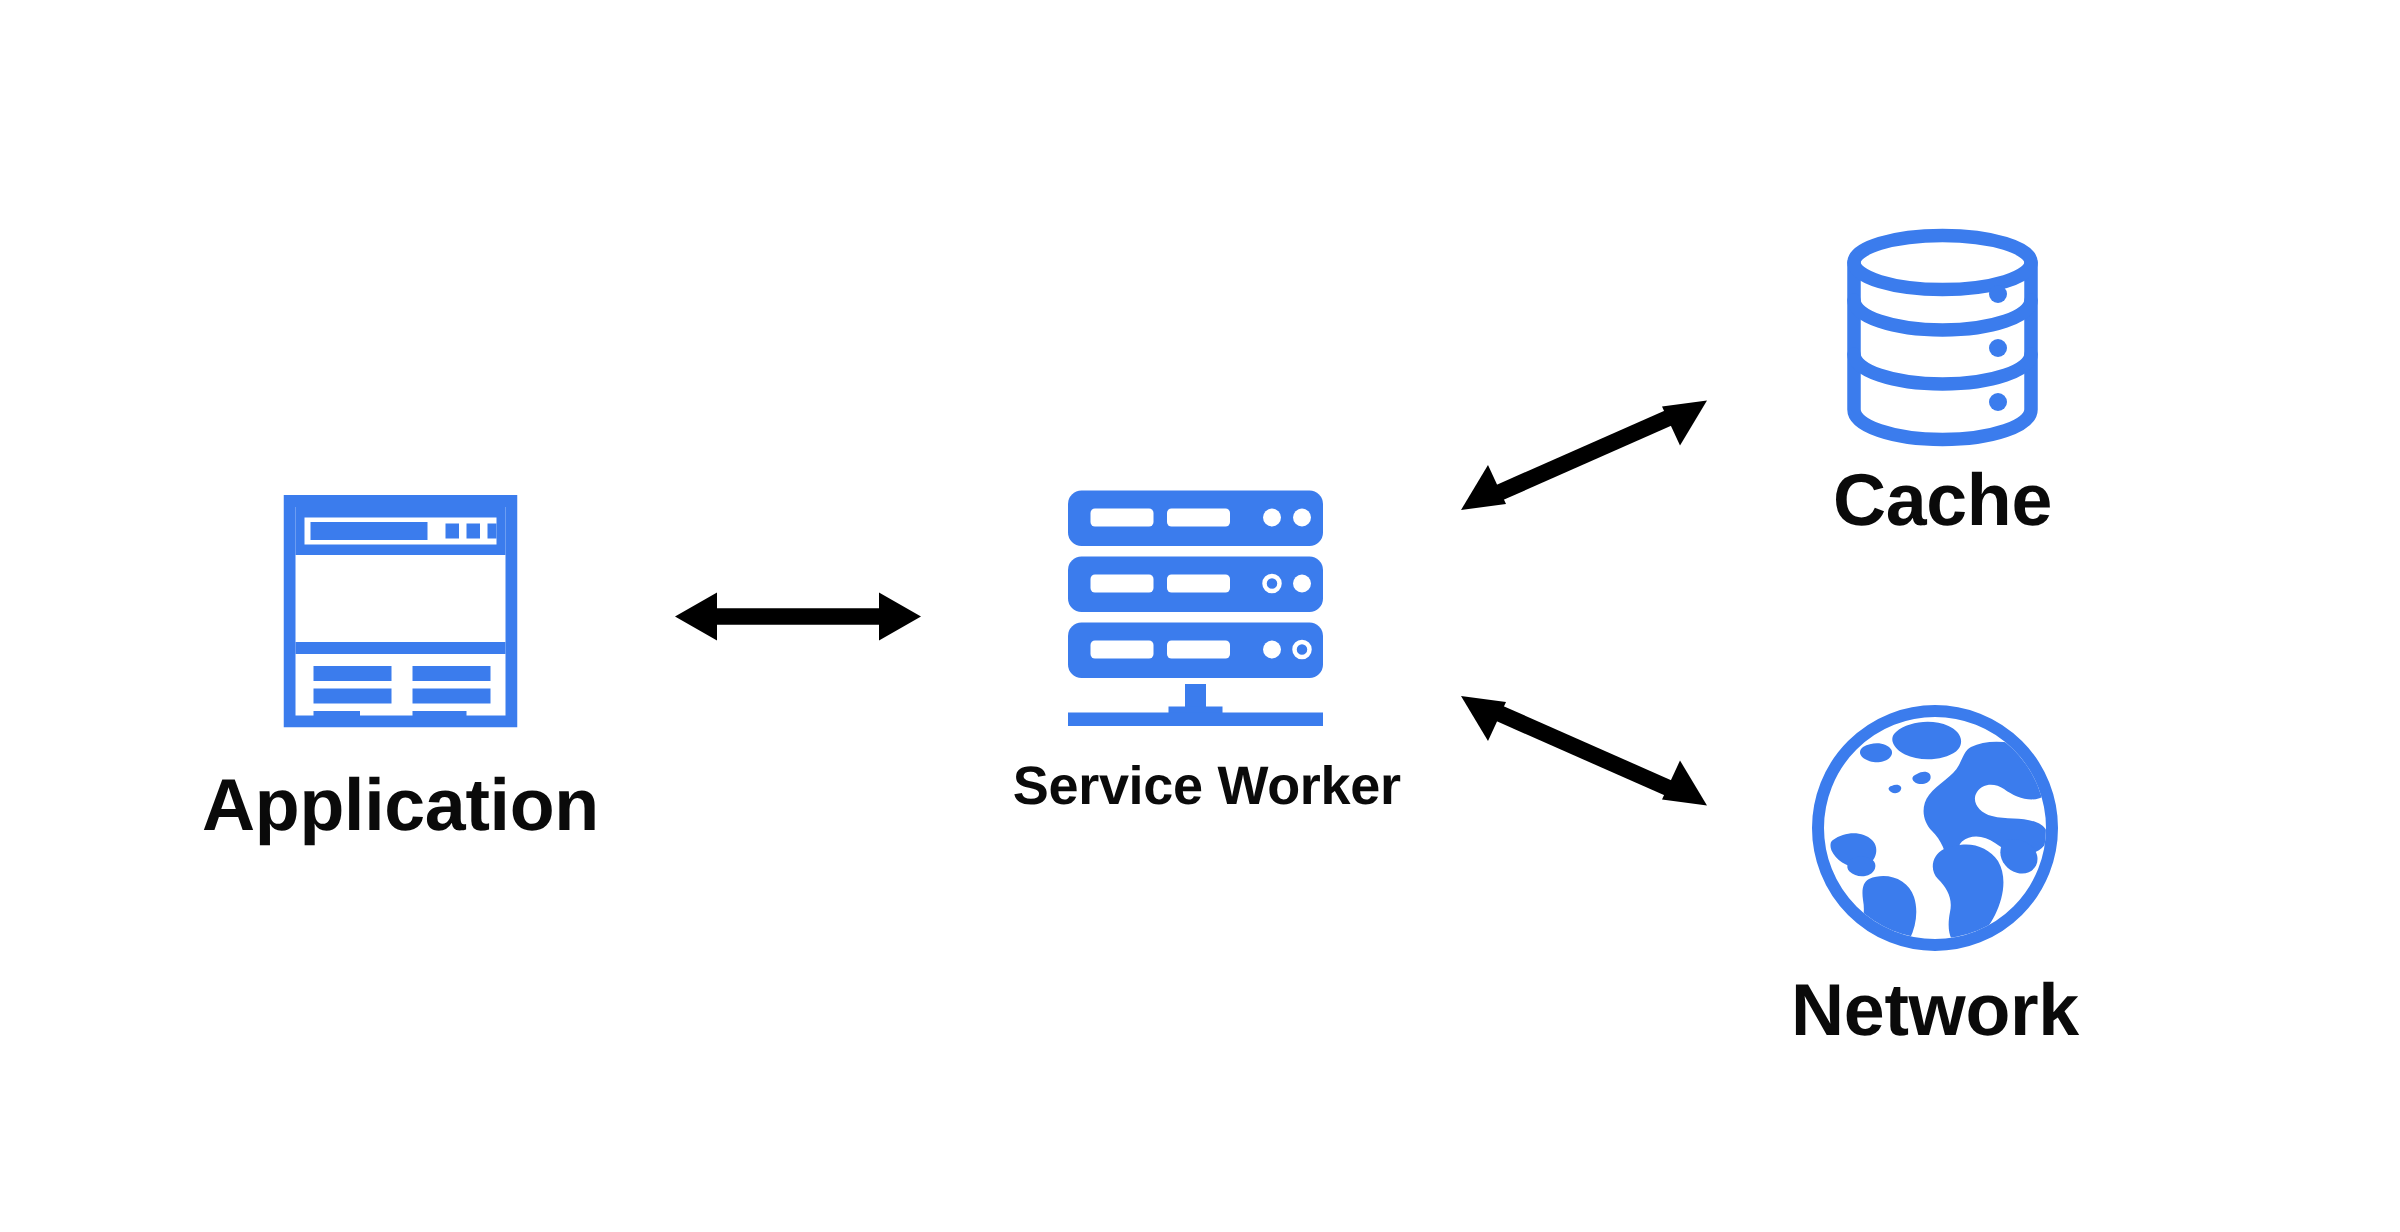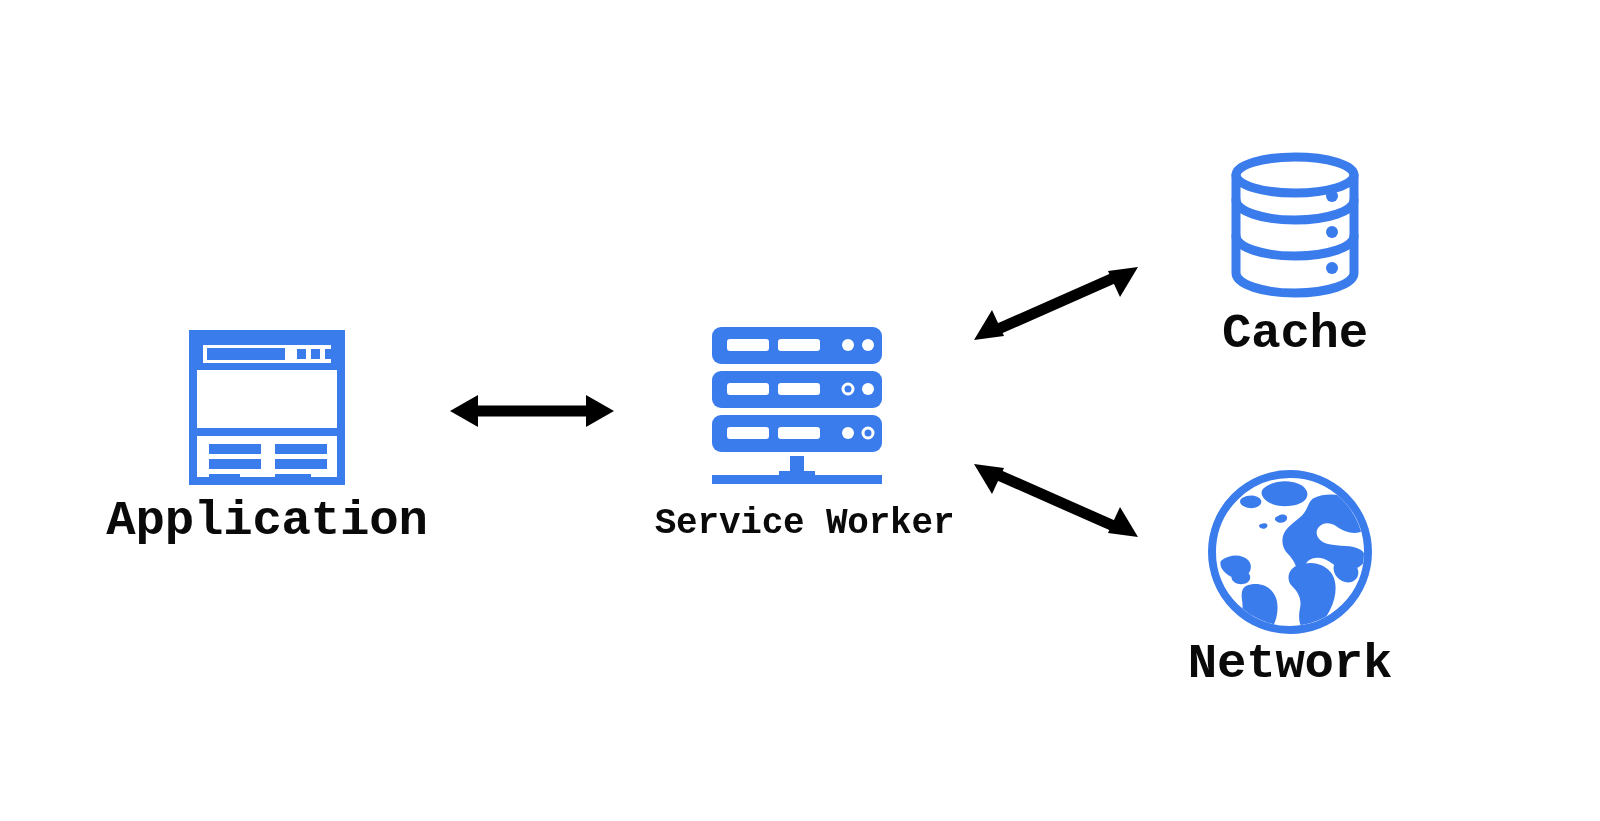--- a/index.html
+++ b/index.html
@@ -29,32 +29,31 @@
   .node-icon {
     display: block;
     line-height: 0;
   }
   .node-label {
     font-weight: 700;
     color: #0a0a0a;
     white-space: nowrap;
     letter-spacing: -0.2px;
     text-align: center;
-    font-family: Liberation Mono, monospace;
   }
 
   
   #node-application {
     left: 94px;
     top: 330px;
     width: 346px;
   }
   #node-application .node-label {
     font-size: 49px;
-    margin-top: 8px;
+    margin-top: 24px;
   }
 
   
   #node-service-worker {
     left: 607px;
     top: 325px;
     width: 395px;
   }
   #node-service-worker .node-label {
     font-size: 36px;
@@ -73,21 +72,21 @@
   }
 
   
   #node-network {
     left: 1140px;
     top: 468px;
     width: 300px;
   }
   #node-network .node-label {
     font-size: 49px;
-    margin-top: 0;
+    margin-top: 10px;
   }
 
   
   .arrow {
     position: absolute;
     line-height: 0;
   }
   #arrow-app-sw {
     left: 448px;
     top: 388px;

